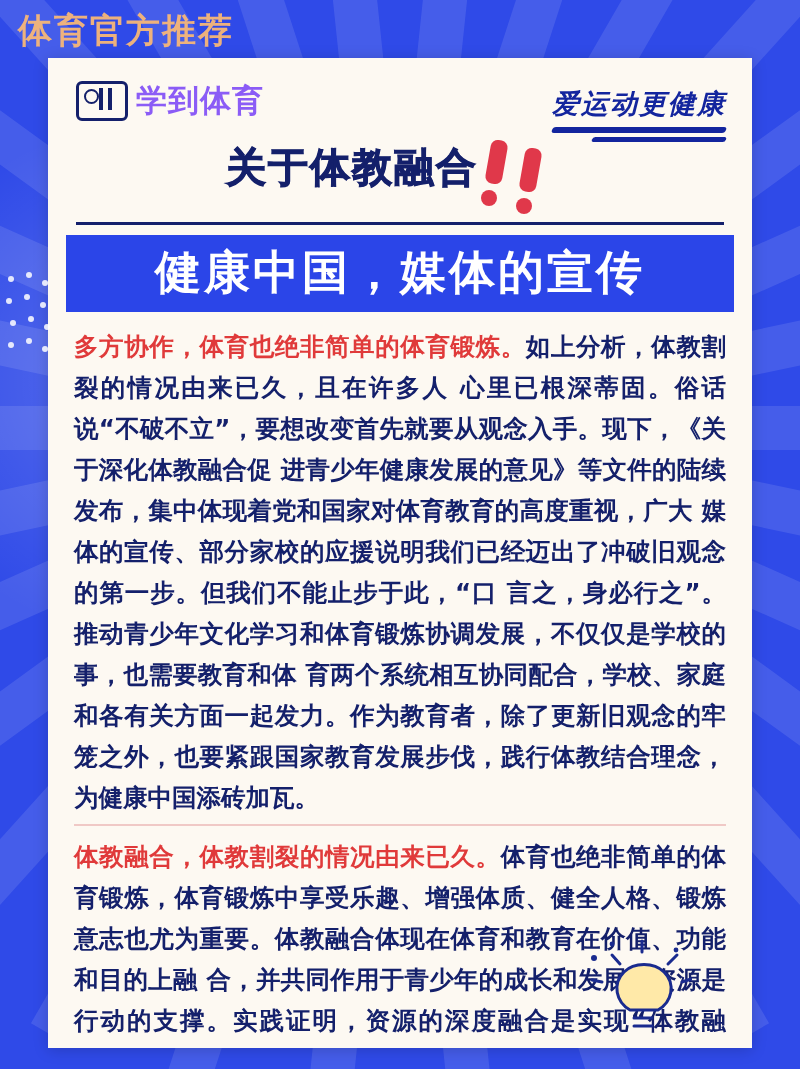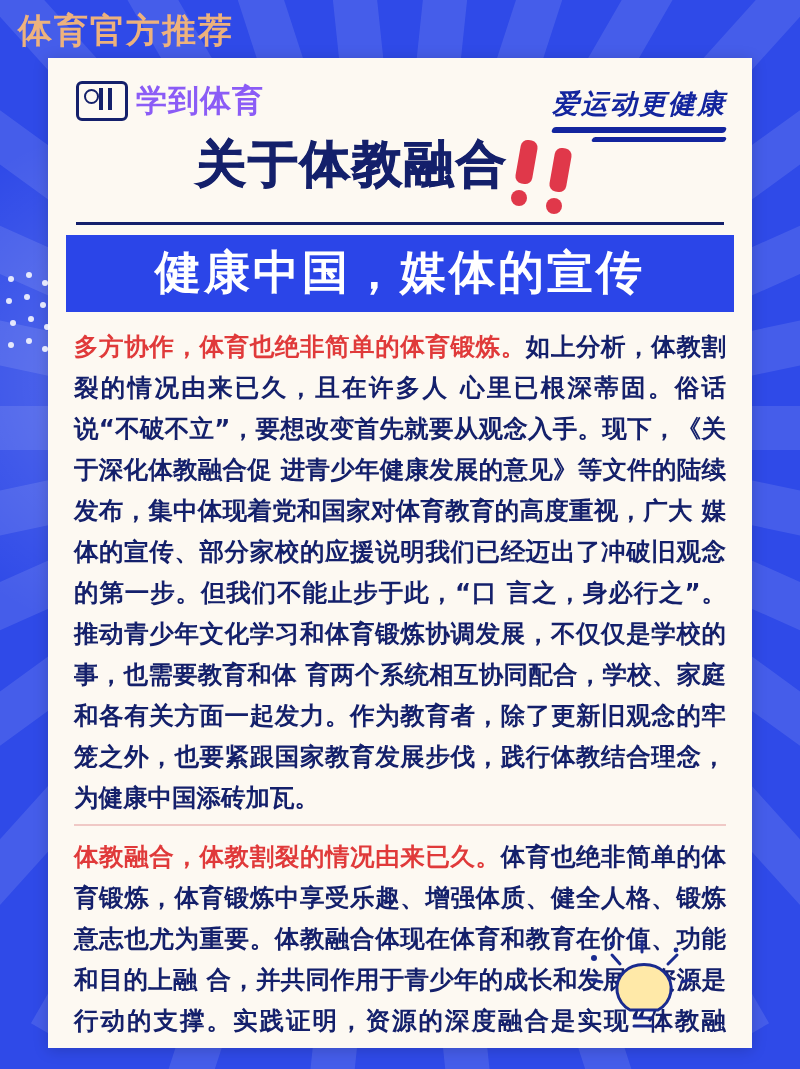--- a/index.html
+++ b/index.html
@@ -163,21 +163,21 @@
   }
 
   
   .title-wrap {
     position: relative;
     padding: 2px 0 0 0;
     text-align: center;
   }
   .title-main {
     display: inline-block;
-    font-size: 50px;
+    font-size: 40px;
     line-height: 1.05;
     font-weight: 700;
     color: #14206b;
     letter-spacing: 2px;
     font-family: "DejaVu Sans", "Liberation Sans", sans-serif;
     -webkit-text-stroke: 1px #14206b;
   }
   .bangs {
     display: inline-block;
     position: relative;

